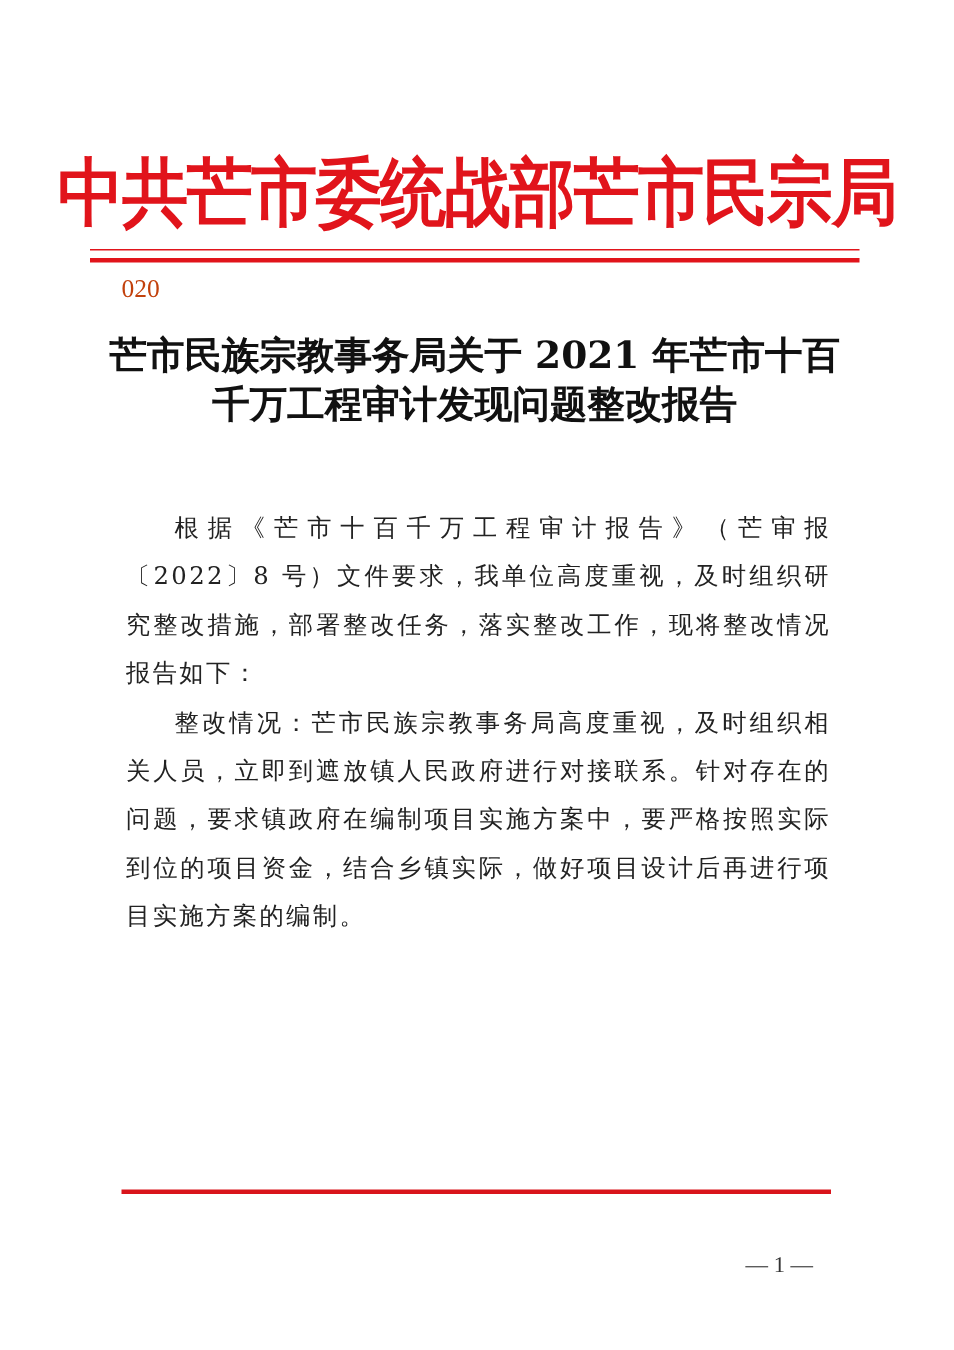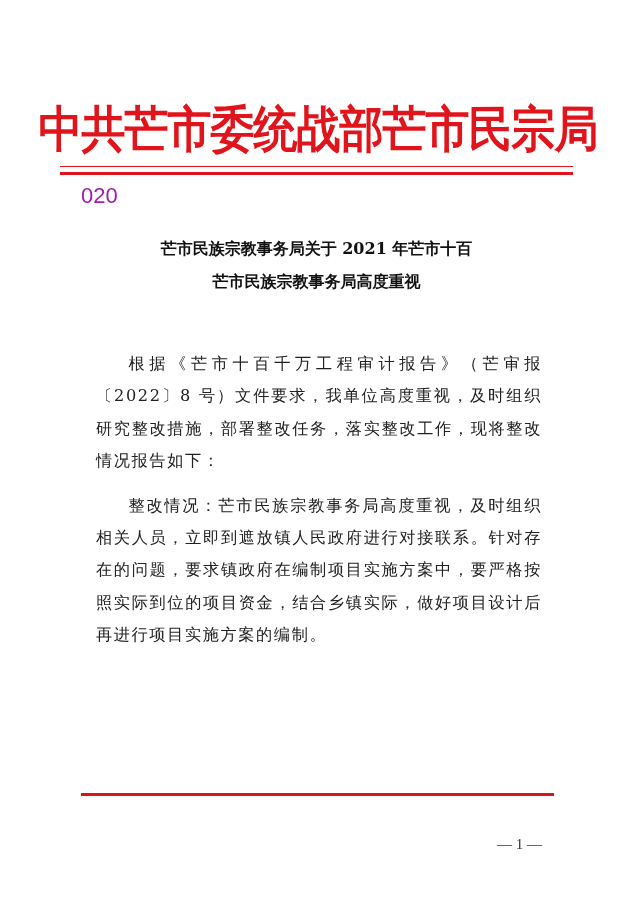--- a/index.html
+++ b/index.html
@@ -4,42 +4,42 @@
   <style>
     html, body { margin: 0; padding: 0; background: #ffffff; }
     body { width: 636px; height: 900px; position: relative; overflow: hidden;
            font-family: "DejaVu Serif", "Liberation Serif", serif; color: #222; }
     .letterhead { position: absolute; left: 0; width: 636px; top: 96px; text-align: center;
                   color: #e1141b; font-family: "DejaVu Serif", "Liberation Serif", serif;
                   font-weight: bold; font-size: 44px; letter-spacing: -1px; line-height: 60px;
                   transform: scaleY(1.12); transform-origin: top center; }
     .rule-thin { position: absolute; left: 60px; width: 513px; top: 166px; height: 1px; background: #e1141b; }
     .rule-thick { position: absolute; left: 60px; width: 513px; top: 172px; height: 3px; background: #e1141b; }
-    .docnum { position: absolute; left: 81px; top: 183px; color: #a21caf; font-size: 22px;
-              font-family: Liberation Sans, sans-serif; }
-    .title { position: absolute; left: 60px; width: 513px; top: 232px; text-align: center;
-             font-weight: bold; font-size: 16px; line-height: 33px; color: #111; }
+    .docnum { position: absolute; left: 81px; top: 183px; color: #c2410c; font-size: 17px;
+              font-family: Liberation Serif, serif; }
+    .title { position: absolute; left: 60px; width: 513px; top: 220px; text-align: center;
+             font-weight: bold; font-size: 25px; line-height: 33px; color: #111; }
     .body { position: absolute; left: 84px; width: 470px; top: 336px; font-size: 16.2px;
             line-height: 32.4px; color: #222; text-align: justify; letter-spacing: 1.6px; }
-    .body p { margin: 12px; text-indent: 2em; }
+    .body p { margin: 0; text-indent: 2em; }
     .bottom-rule { position: absolute; left: 81px; width: 473px; top: 793px; height: 3px; background: #d9141b; }
     .page-number { position: absolute; left: 497px; top: 836px; font-size: 15px; color: #333;
                    font-family: "Liberation Serif", serif; }
   </style>
 </head>
 <body>
 
 <div class="letterhead">中共芒市委统战部芒市民宗局</div>
 <div class="rule-thin"></div>
 <div class="rule-thick"></div>
 <div class="docnum">020</div>
 
 <div class="title">
   <div>芒市民族宗教事务局关于 2021 年芒市十百</div>
-  <div>芒市民族宗教事务局高度重视</div>
+  <div>千万工程审计发现问题整改报告</div>
 </div>
 
 <div class="body">
   <p>根据《芒市十百千万工程审计报告》（芒审报〔2022〕8 号）文件要求，我单位高度重视，及时组织研究整改措施，部署整改任务，落实整改工作，现将整改情况报告如下：</p>
   <p>整改情况：芒市民族宗教事务局高度重视，及时组织相关人员，立即到遮放镇人民政府进行对接联系。针对存在的问题，要求镇政府在编制项目实施方案中，要严格按照实际到位的项目资金，结合乡镇实际，做好项目设计后再进行项目实施方案的编制。</p>
 </div>
 
 <div class="bottom-rule"></div>
 <div class="page-number">— 1 —</div>
 

